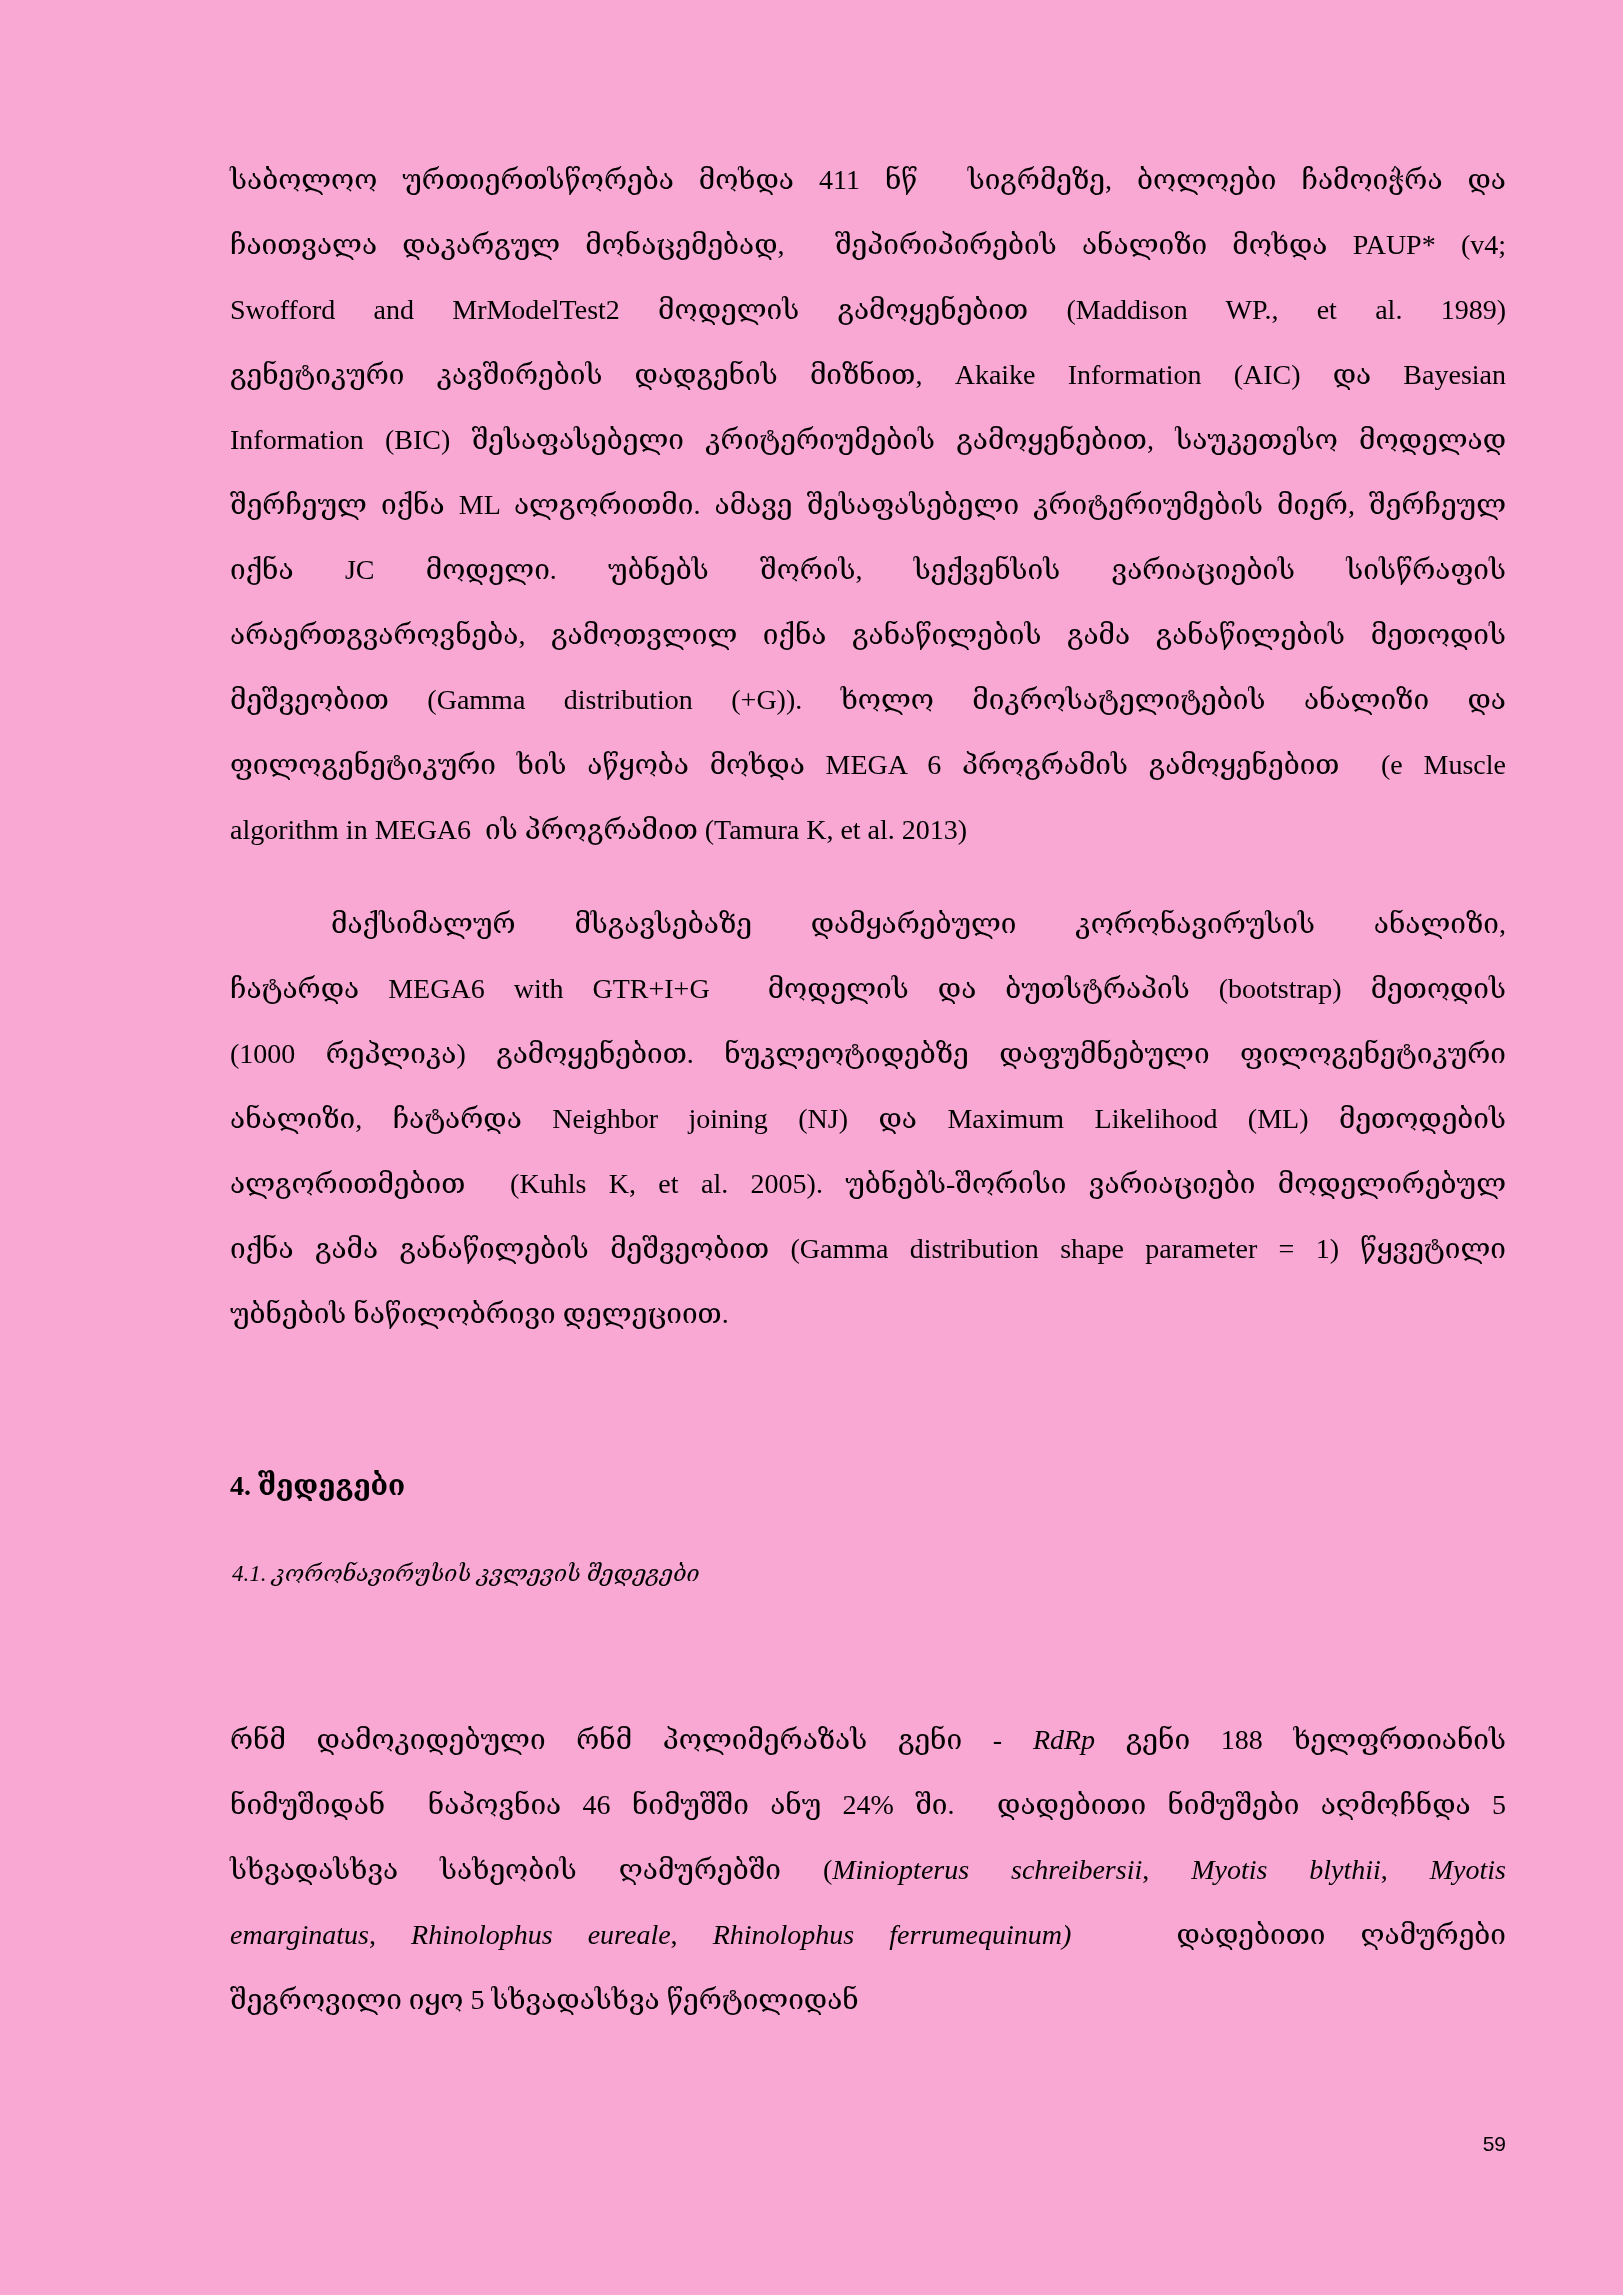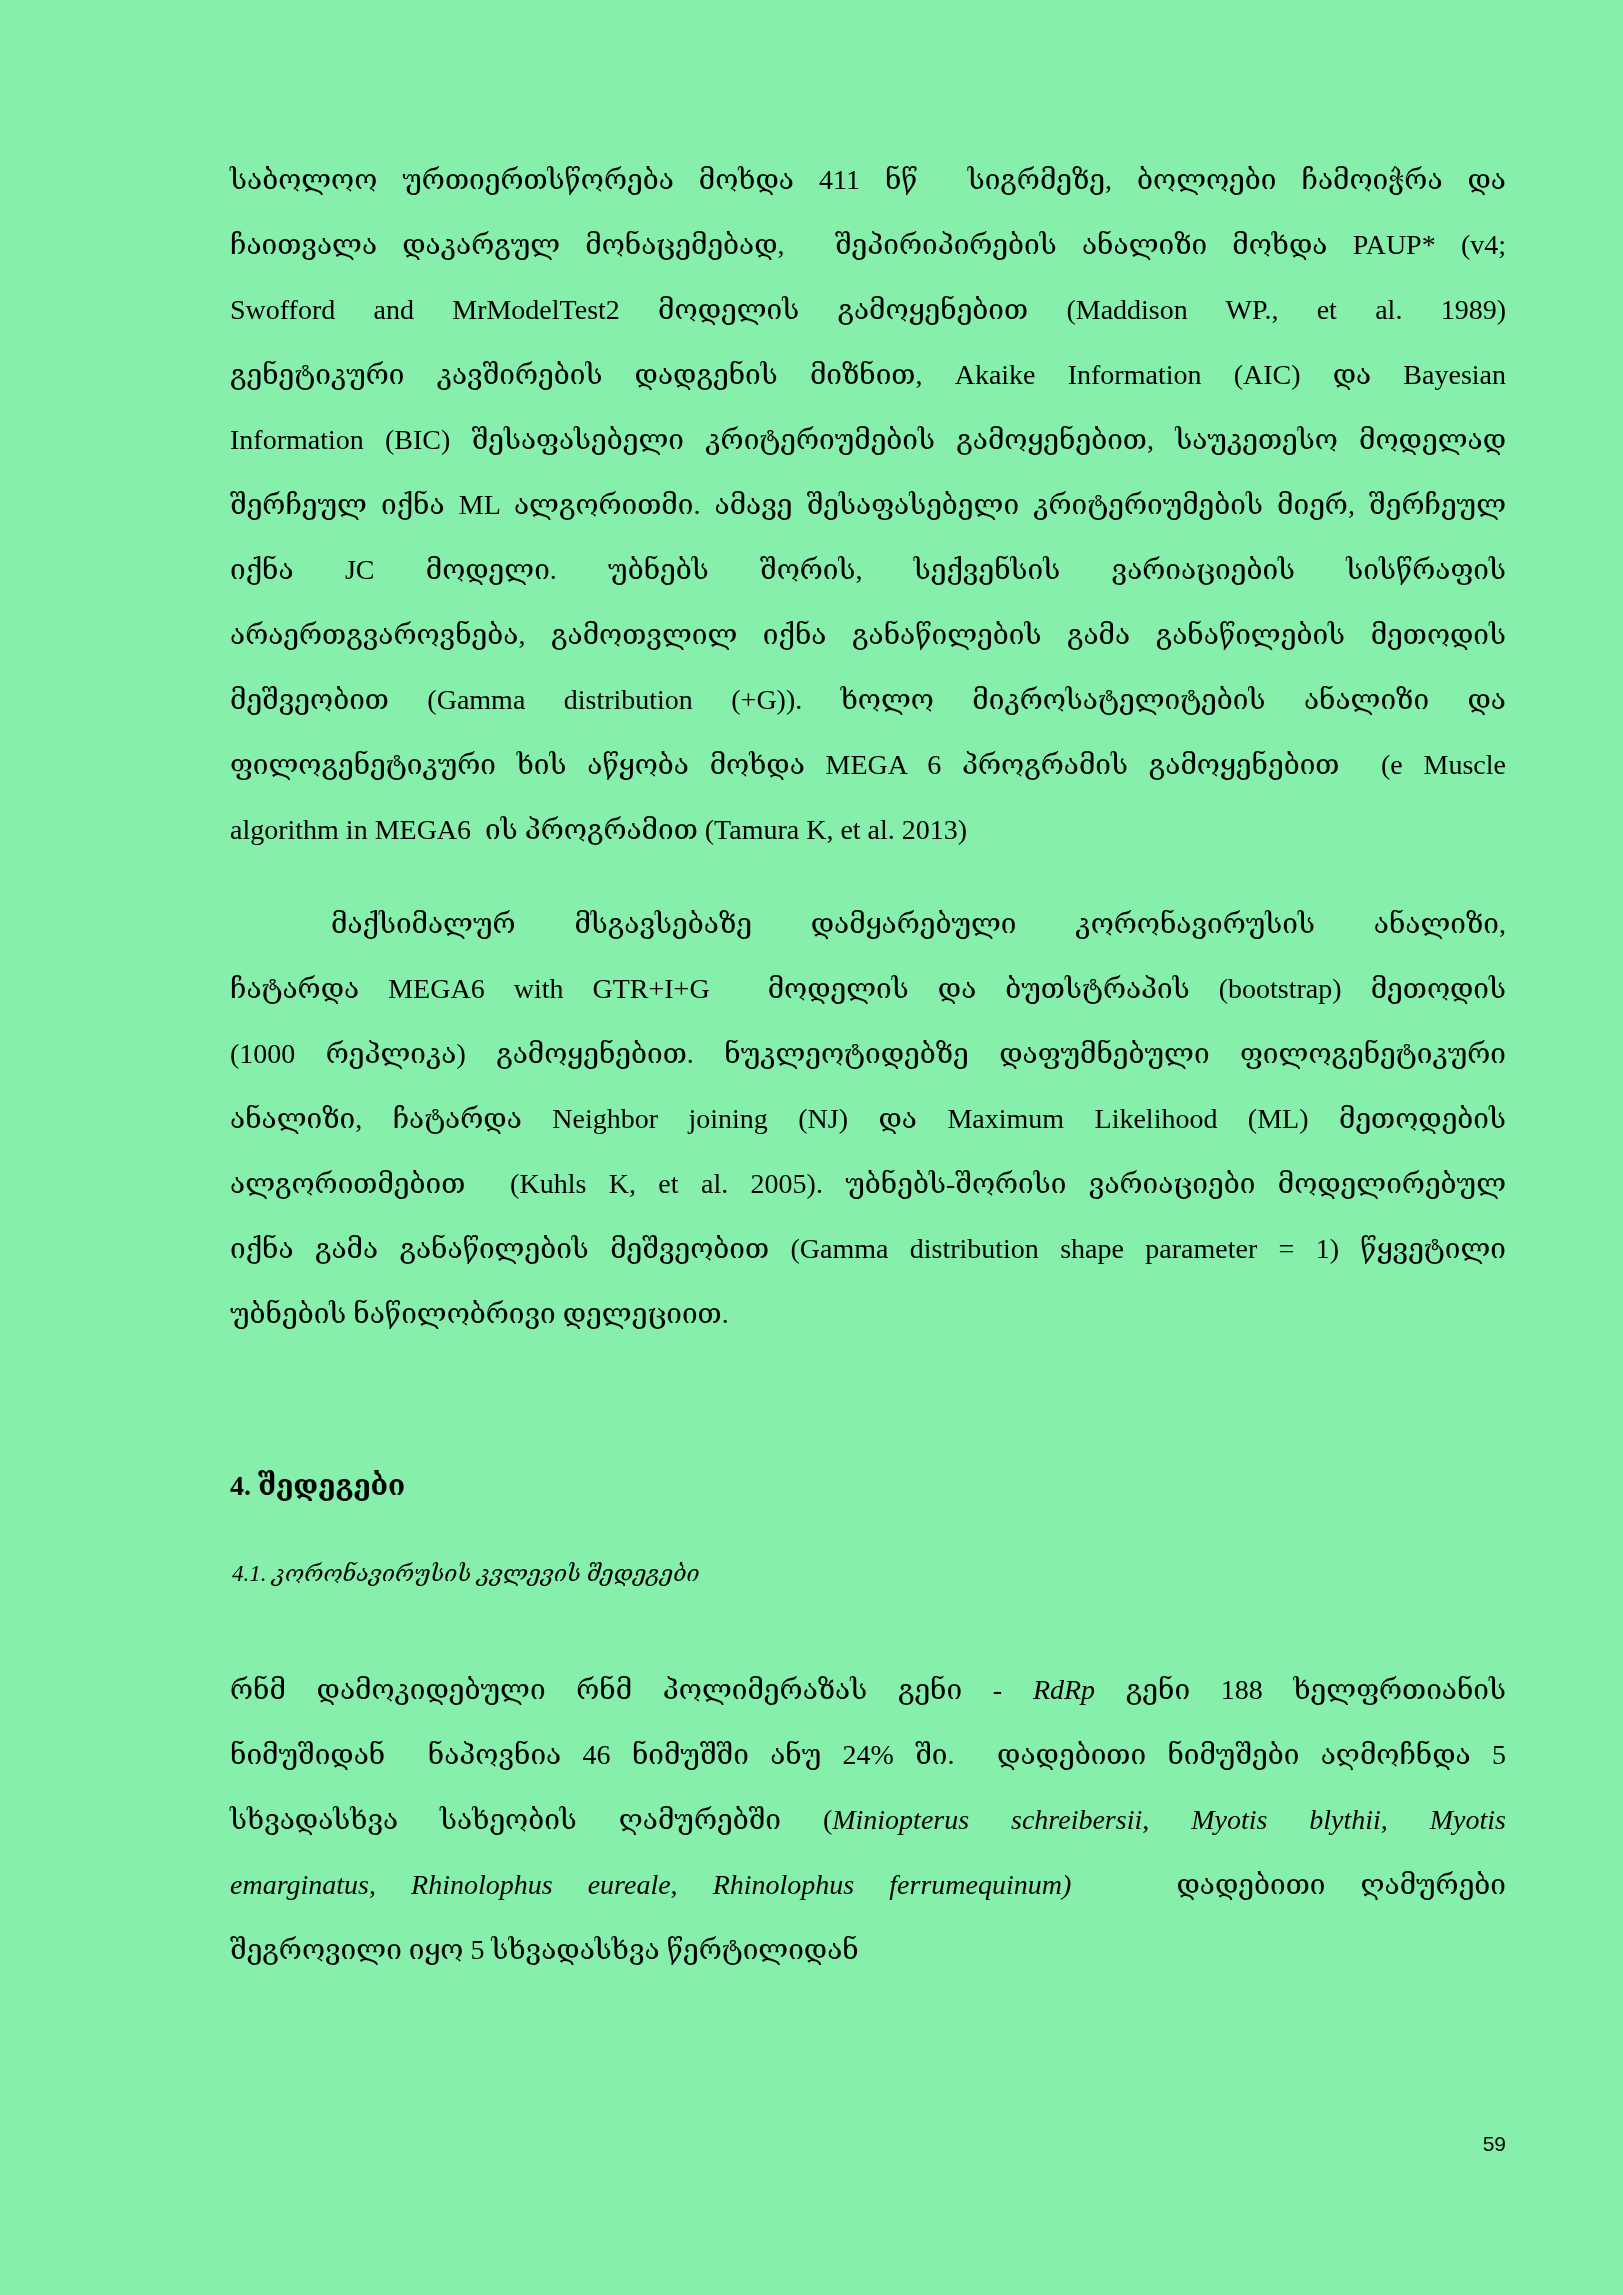--- a/index.html
+++ b/index.html
@@ -4,21 +4,21 @@
 <style>
   html, body {
     margin: 0;
     padding: 0;
     background: #ffffff;
   }
   .page {
     position: relative;
     width: 1623px;
     height: 2295px;
-    background: #86efac;
+    background: #f9a8d4;
     color: #000000;
     font-family: "Liberation Serif", "DejaVu Serif", "DejaVu Sans", serif;
     overflow: hidden;
   }
   .para {
     position: absolute;
     left: 230px;
     width: 1276px;
     font-size: 28px;
     line-height: 65px;
@@ -92,21 +92,21 @@
       <div class="tline"><span>ანალიზი, ჩატარდა Neighbor joining (NJ) და Maximum Likelihood (ML) მეთოდების</span></div>
       <div class="tline"><span>ალგორითმებით&nbsp; (Kuhls K, et al. 2005). უბნებს-შორისი ვარიაციები მოდელირებულ</span></div>
       <div class="tline"><span>იქნა გამა განაწილების მეშვეობით (Gamma distribution shape parameter = 1) წყვეტილი</span></div>
       <div class="tline tline-last"><span>უბნების ნაწილობრივი დელეციით.</span></div>
     </section>
 
   <h1 class="heading1">4. შედეგები</h1>
 
   <h2 class="heading2">4.1. კორონავირუსის კვლევის შედეგები</h2>
 
-  <section class="para" style="top: 1657px;">
+  <section class="para" style="top: 1707px;">
       <div class="tline"><span>რნმ დამოკიდებული რნმ პოლიმერაზას გენი - </span><span class="it">RdRp</span><span> გენი 188 ხელფრთიანის</span></div>
       <div class="tline"><span>ნიმუშიდან&nbsp; ნაპოვნია 46 ნიმუშში ანუ 24% ში.&nbsp; დადებითი ნიმუშები აღმოჩნდა 5</span></div>
       <div class="tline"><span>სხვადასხვა სახეობის ღამურებში (</span><span class="it">Miniopterus schreibersii</span><span>, </span><span class="it">Myotis blythii</span><span>, </span><span class="it">Myotis</span></div>
       <div class="tline"><span class="it">emarginatus</span><span>, </span><span class="it">Rhinolophus eureale</span><span>, </span><span class="it">Rhinolophus ferrumequinum)</span><span>&nbsp;&nbsp; დადებითი ღამურები</span></div>
       <div class="tline tline-last"><span>შეგროვილი იყო 5 სხვადასხვა წერტილიდან</span></div>
     </section>
 
   <div class="page-number">59</div>
 
 </div>

